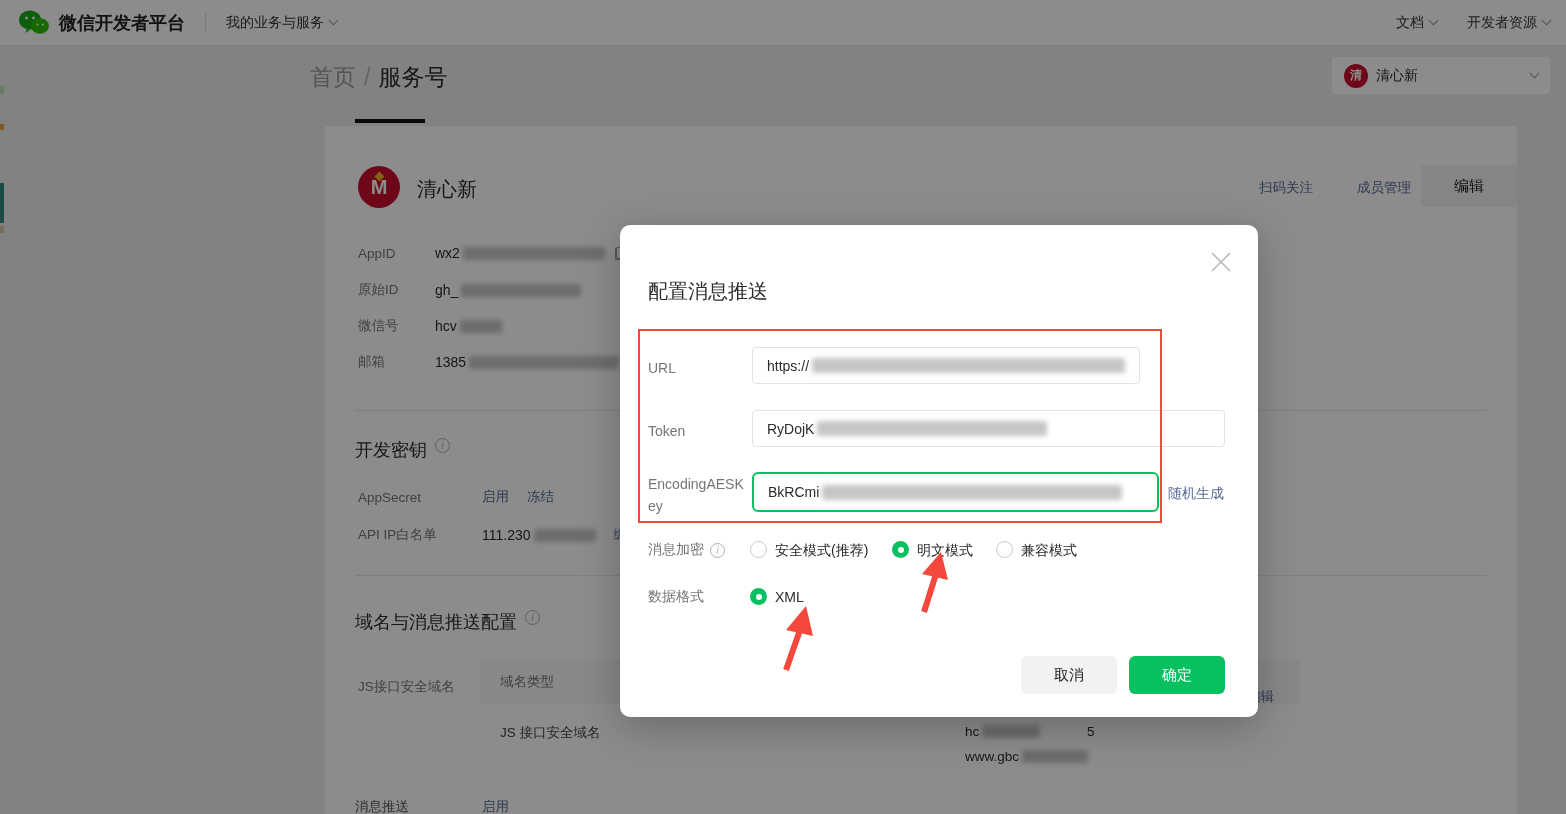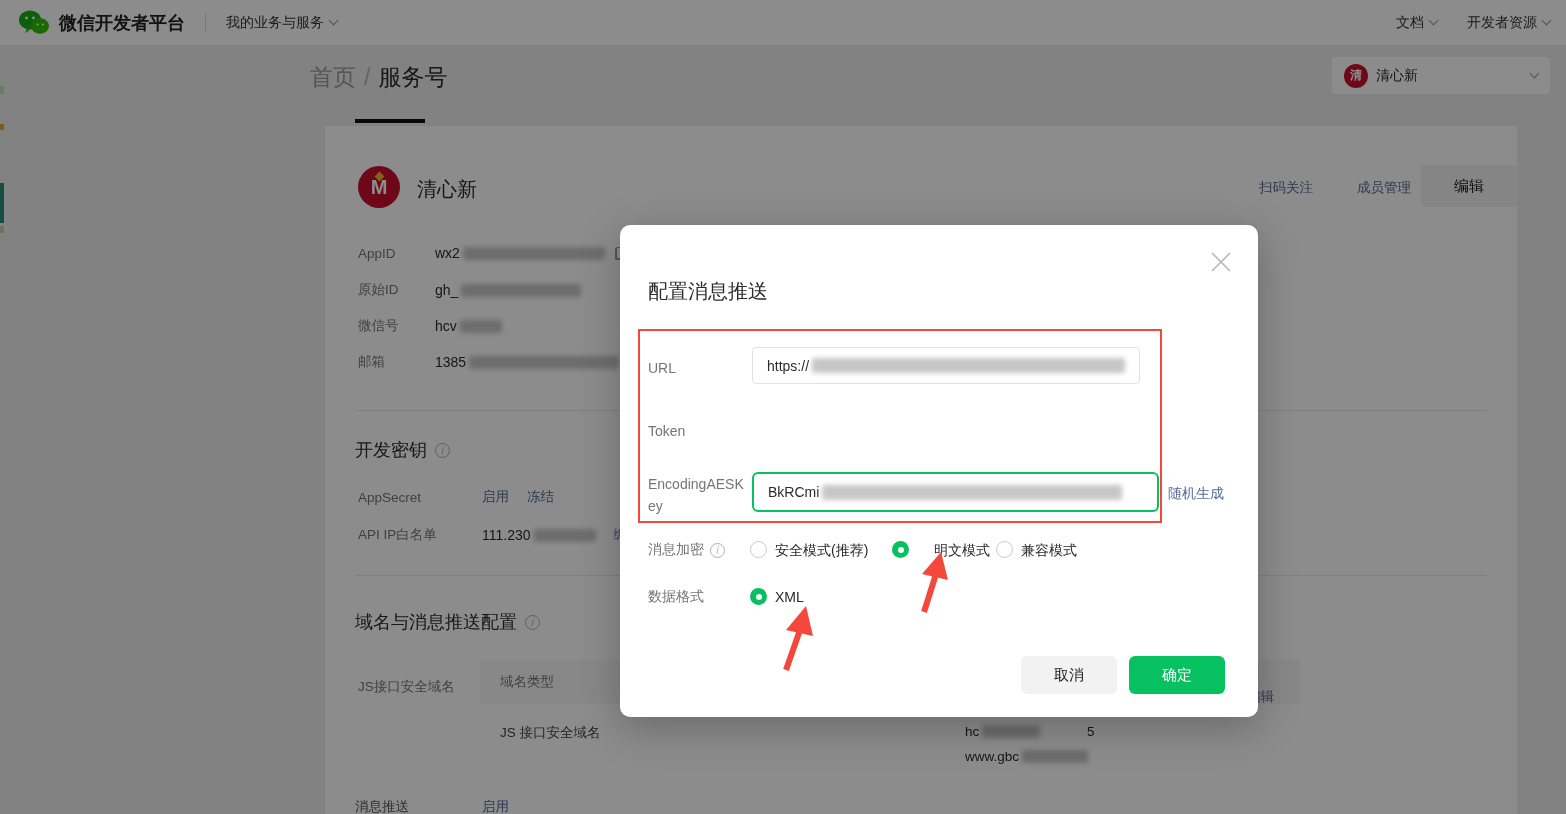--- a/index.html
+++ b/index.html
@@ -52,21 +52,21 @@
   .info-label { width:77px; color:#757575; }
   .info-value { color:#2b2b2b; font-size:14px; display:flex; align-items:center; }
   .blur { display:inline-block; height:13px; background:#c6c6c6; border-radius:2px;
           filter:blur(2.5px); vertical-align:middle; margin-left:3px; }
   .copy-ic { position:relative; width:11px; height:13px; margin-left:10px; display:inline-block; }
   .copy-ic:before { content:""; position:absolute; left:0; bottom:0; width:8px; height:10px; border:1.2px solid #9a9a9a; border-radius:1px; }
   .copy-ic:after  { content:""; position:absolute; right:0; top:0; width:8px; height:10px; border:1.2px solid #9a9a9a; border-radius:1px; background:#fff; }
 
   .divider { position:absolute; left:30px; width:1132px; height:1px; background:#e7e7e7; }
   .sec-title { position:absolute; left:30px; font-size:18px; color:#2b2b2b; font-weight:500;
-               display:flex; align-items:center; gap:8px; }
+               display:flex; gap:8px; }
   .info-ic { width:15px; height:15px; border:1px solid #b0b0b0; border-radius:50%; color:#b0b0b0;
              font-size:10px; display:inline-flex; align-items:center; justify-content:center; font-style:italic; }
 
   .kv-row { position:absolute; left:33px; font-size:13.5px; display:flex; align-items:center; }
   .kv-label { width:124px; color:#757575; }
 
   .panel-head { position:absolute; left:155px; top:534px; width:820px; height:44px; background:#f7f7f7;
                 display:flex; align-items:center; font-size:13.5px; color:#757575; padding-left:20px; }
   .panel-edit { position:absolute; left:922px; top:562px; font-size:13.5px; }
   .tbl-row-label { position:absolute; left:175px; top:598px; font-size:13.5px; color:#444; }
@@ -264,36 +264,40 @@
       <line x1="20" y1="2" x2="2" y2="20" stroke="#b8b8b8" stroke-width="1.6"></line>
     </svg>
 
     <div class="f-label" style="top:132px;">URL</div>
     <div class="f-input" style="top:122px;width:388px;">
       <span>https://</span>
         <span class="blur" style="width:330px;height:15px;"></span>
     </div>
 
     <div class="f-label" style="top:195px;">Token</div>
+    <div class="f-input" style="top:185px;width:473px;">
+      <span>RyDojK</span>
+        <span class="blur" style="width:230px;height:15px;"></span>
+    </div>
 
     <div class="f-label" style="top:248px;">EncodingAESKey</div>
     <div class="f-input green" style="top:247px;width:407px;">
       <span>BkRCmi</span>
         <span class="blur" style="width:300px;height:15px;"></span>
     </div>
     <span class="rand-link link">随机生成</span>
 
     <div class="radio-row-label" style="top:316px;">
       <span>消息加密</span>
         <span class="info-ic">i</span>
     </div>
     <span class="radio off" style="left:130px;top:316px;"></span>
     <span class="radio-label" style="left:155px;top:317px;">安全模式(推荐)</span>
     <span class="radio on" style="left:272px;top:316px;"></span>
-    <span class="radio-label" style="left:297px;top:317px;margin-left:17px;">明文模式</span>
+    <span class="radio-label" style="left:297px;top:317px;">明文模式</span>
     <span class="radio off" style="left:376px;top:316px;"></span>
     <span class="radio-label" style="left:401px;top:317px;">兼容模式</span>
 
     <div class="radio-row-label" style="top:363px;">
       <span>数据格式</span>
     </div>
     <span class="radio on" style="left:130px;top:363px;"></span>
     <span class="radio-label" style="left:155px;top:364px;">XML</span>
 
     <button class="m-btn cancel">取消</button>

